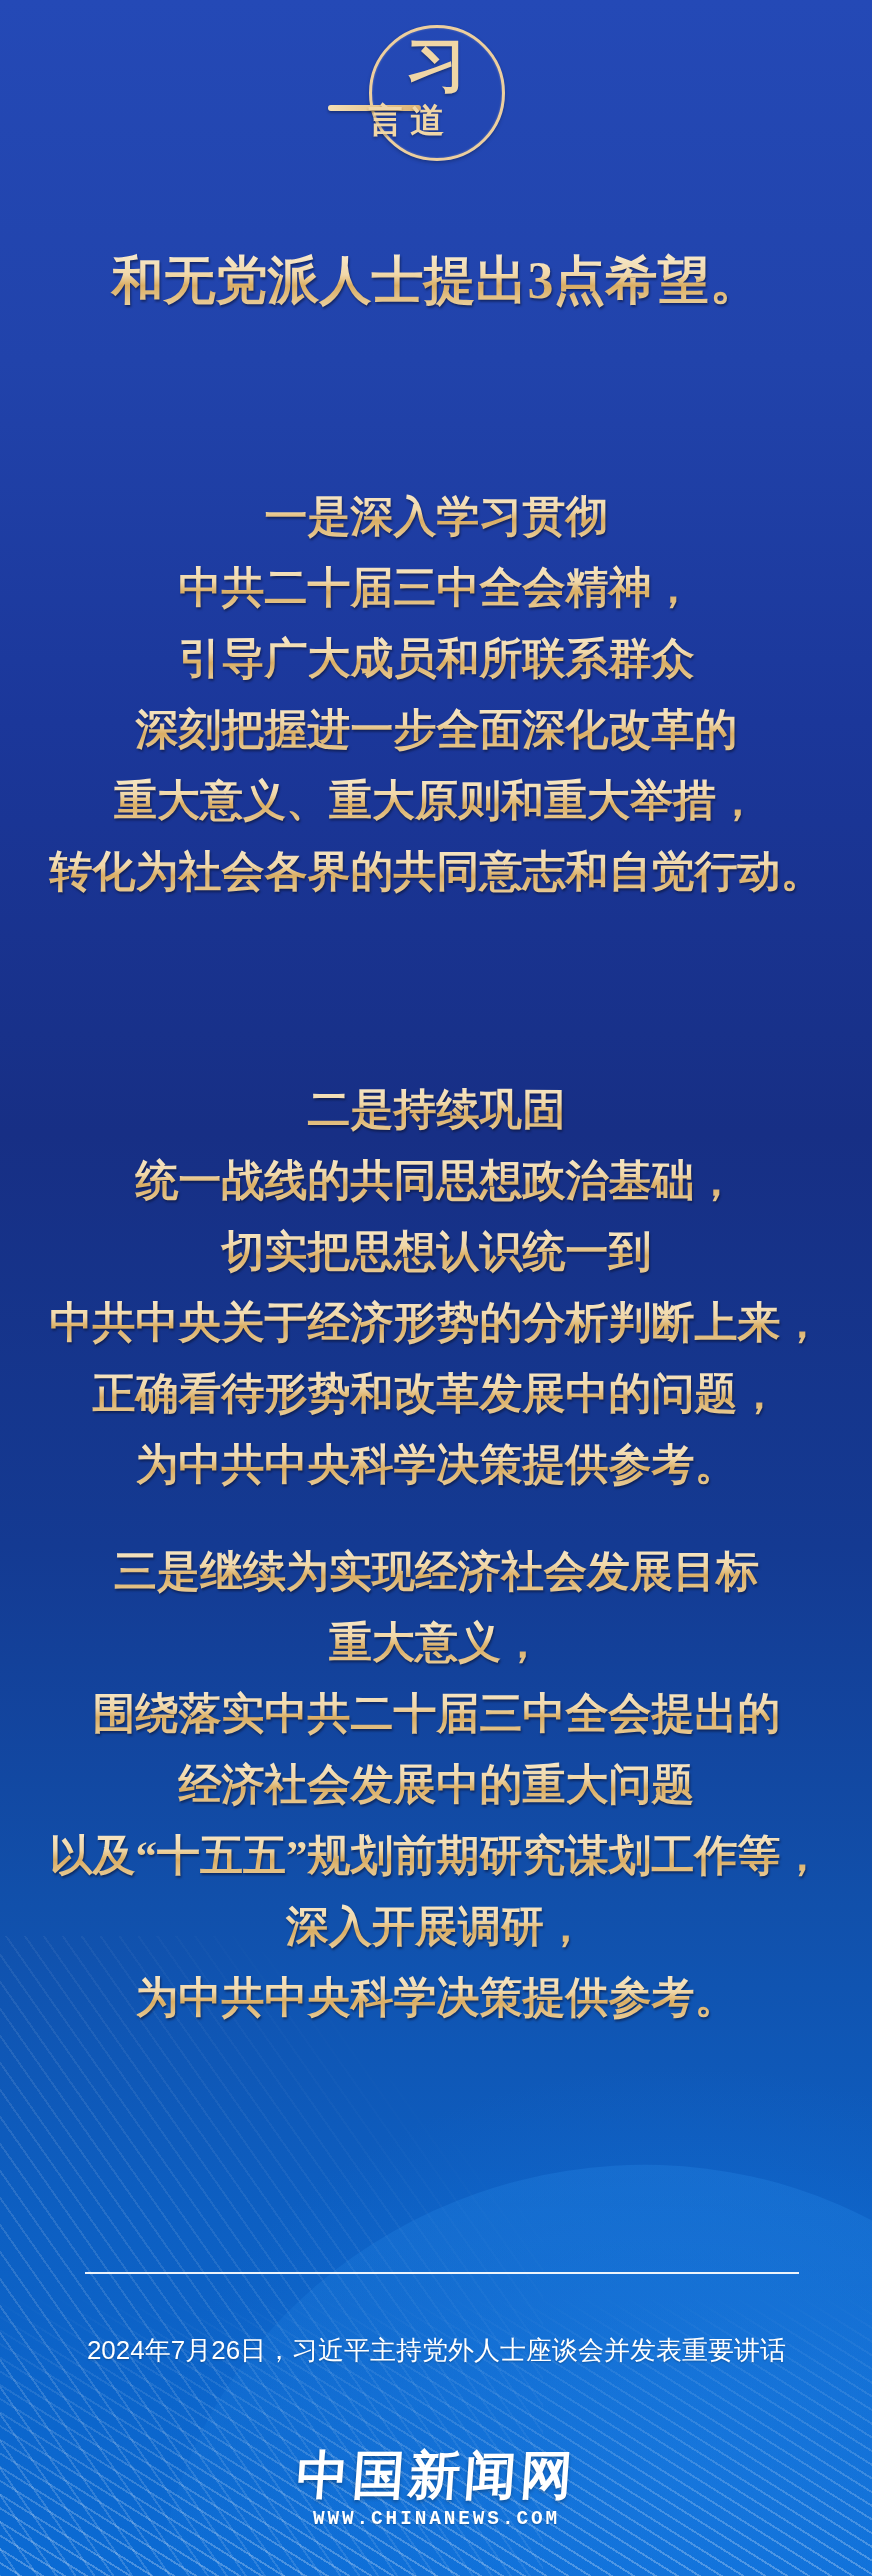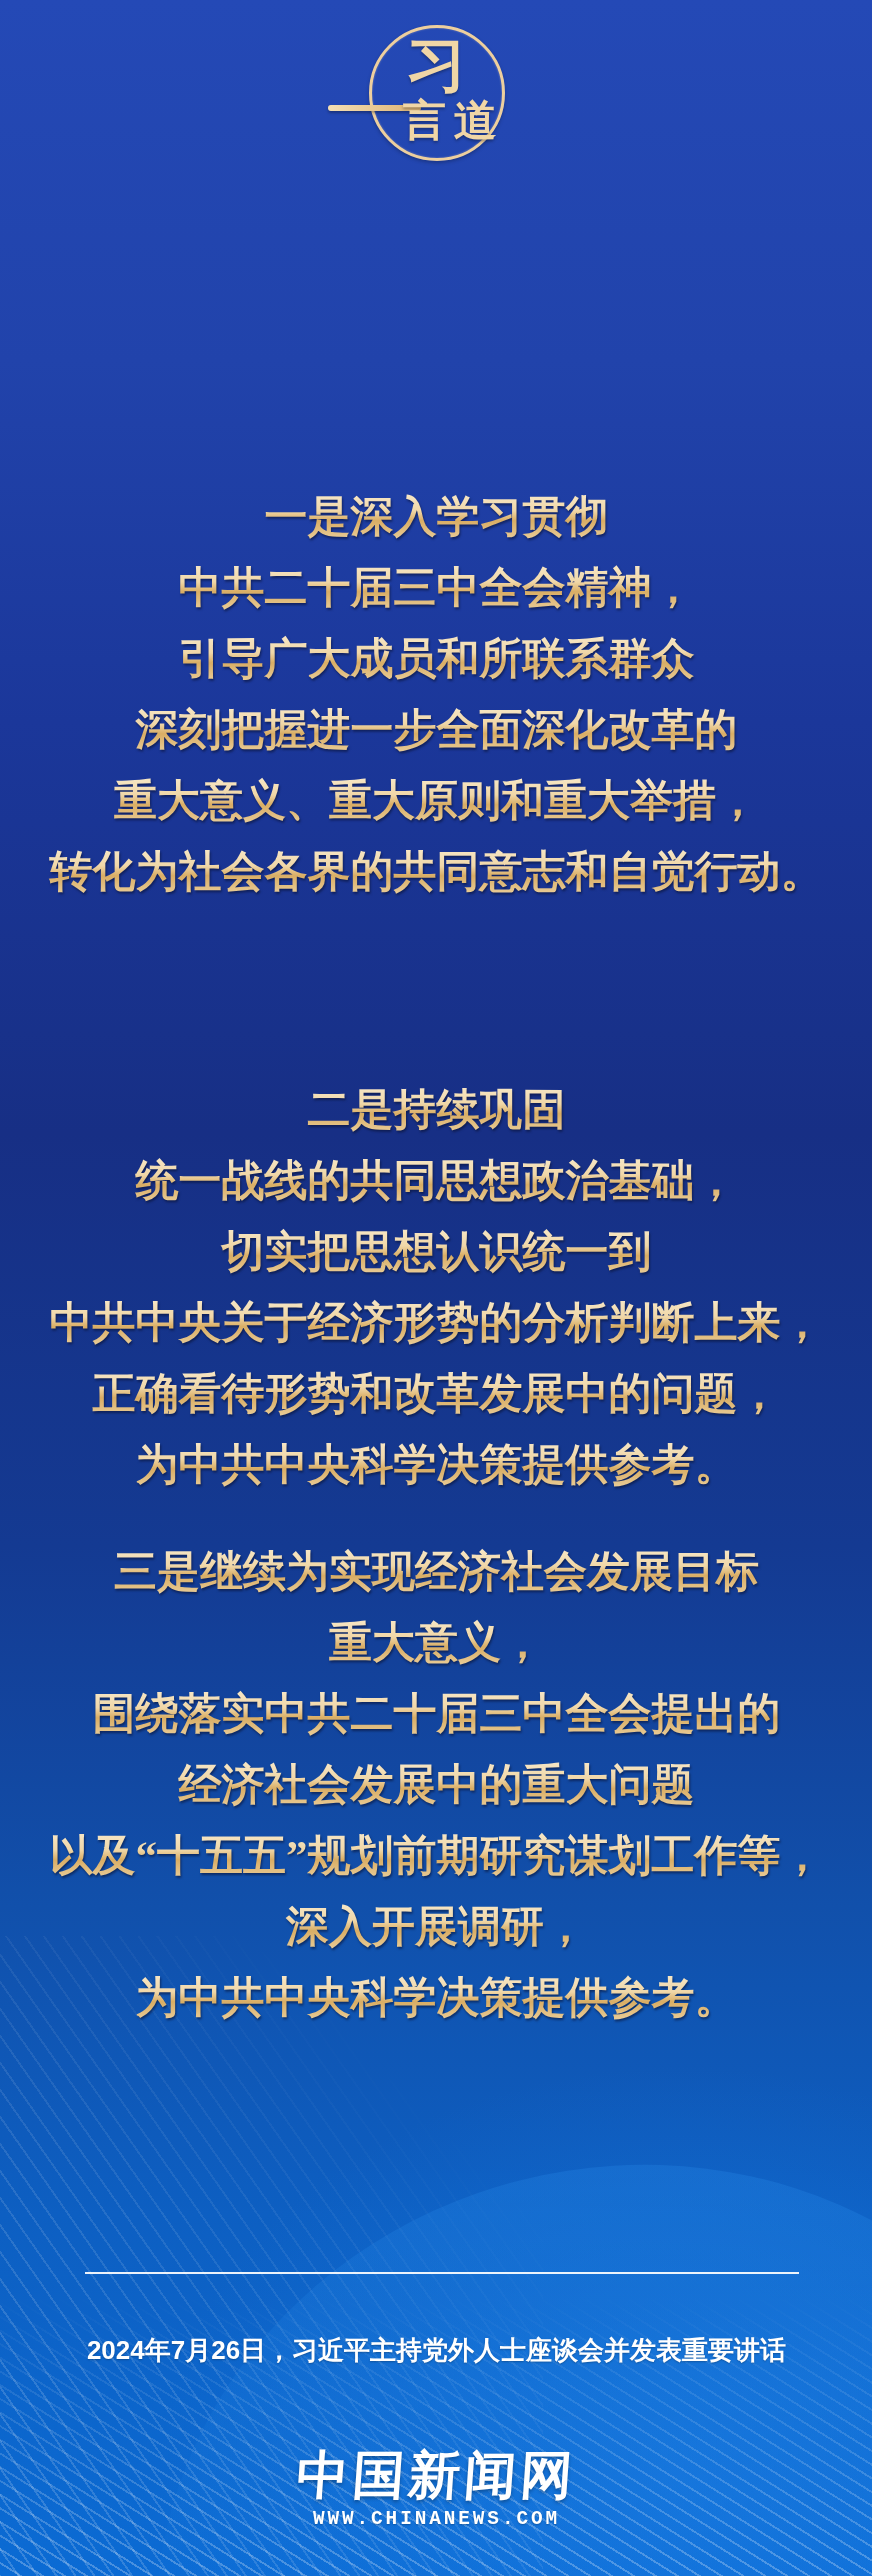--- a/index.html
+++ b/index.html
@@ -53,22 +53,22 @@
     box-shadow:0 1.9px 3.9px rgba(0,0,0,.25), inset 0 0 1.9px rgba(255,230,180,.4);
   }
   .logo-top-char{
     position:absolute;top:7.8px;left:0;width:100%;
     text-align:center;font-family:"Liberation Serif",serif;font-weight:700;
     font-size:60px;line-height:64px;color:#f0d6a6;
     text-shadow:0 1.9px 2.9px rgba(0,0,0,.3);
   }
   .logo-bottom-chars{
     position:absolute;top:74px;left:0;width:100%;
-    text-align:right;font-family:"Liberation Serif",serif;font-weight:700;
-    font-size:43px;line-height:43px;letter-spacing:7.8px;color:#f0d6a6;
+    text-align:left;font-family:"Liberation Serif",serif;font-weight:700;
+    font-size:34px;line-height:43px;letter-spacing:7.8px;color:#f0d6a6;
     text-shadow:0 1.9px 2.9px rgba(0,0,0,.3);
   }
   .logo-stroke{
     position:absolute;top:80px;left:-41px;width:93px;height:5.8px;border-radius:2.9px;
     background:linear-gradient(90deg,#f4dfb4,#dcb273);
     box-shadow:0 1.9px 2.9px rgba(0,0,0,.3);
   }
   
   .gold-line{
     position:relative;width:100%;text-align:center;
@@ -91,21 +91,21 @@
   .sec2{position:absolute;left:0;width:100%;top:1074px;}
   .sec3{position:absolute;left:0;width:100%;top:1536px;}
   
   .divider{
     position:absolute;top:2272px;left:85px;width:714px;height:1.9px;
     background:rgba(255,255,255,.92);
   }
   .attribution{
     position:absolute;top:2331px;left:0;width:100%;
     text-align:center;color:#ffffff;font-size:26px;line-height:39px;
-    font-family:"Liberation Sans",sans-serif;font-weight:700;
+    font-family:"Liberation Sans",sans-serif;font-weight:400;
     text-shadow:0 1px 1.9px rgba(0,0,0,.25);
     white-space:nowrap;
   }
   .brand{
     position:absolute;top:2447px;left:0;width:100%;text-align:center;
   }
   .brand-name{
     display:block;
     font-family:"Liberation Serif",serif;font-weight:700;
     font-size:52px;line-height:58px;color:#ffffff;
@@ -129,20 +129,21 @@
   <div class="rays-bottom"></div>
 
   <div class="logo">
     <div class="logo-circle"></div>
     <div class="logo-stroke"></div>
     <div class="logo-top-char">习</div>
     <div class="logo-bottom-chars">言道</div>
   </div>
 
   <div class="intro">
+    <div class="gold-line">和无党派人士提出3点希望。</div>
   </div>
 
   <div class="body-block sec1">
     <div class="gold-line">一是深入学习贯彻</div>
     <div class="gold-line">中共二十届三中全会精神，</div>
     <div class="gold-line">引导广大成员和所联系群众</div>
     <div class="gold-line">深刻把握进一步全面深化改革的</div>
     <div class="gold-line">重大意义、重大原则和重大举措，</div>
     <div class="gold-line">转化为社会各界的共同意志和自觉行动。</div>
   </div>

